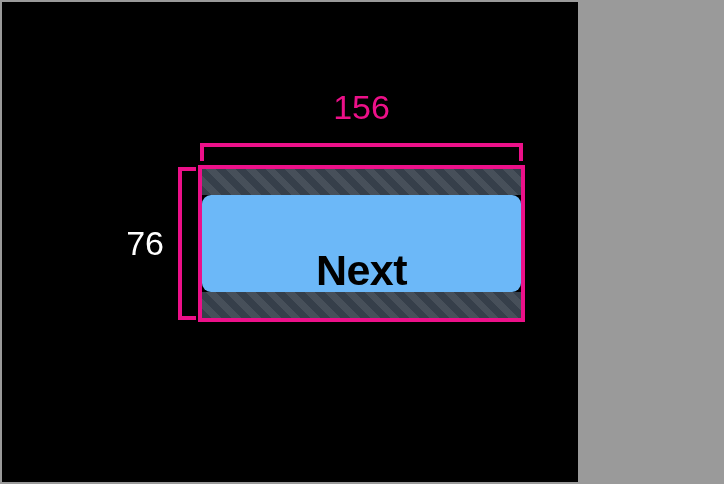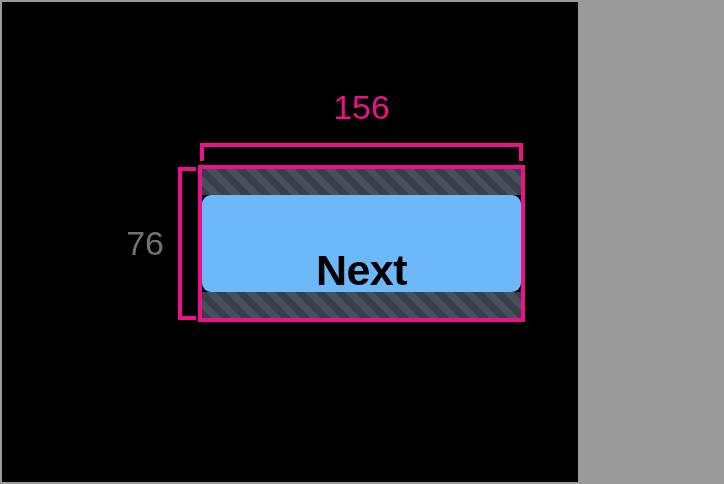--- a/index.html
+++ b/index.html
@@ -115,21 +115,21 @@
     border-top: 4px solid #ec1089;
     border-bottom: 4px solid #ec1089;
     border-right: none;
   }
   #height-value {
     position: absolute;
     left: 58px;
     top: 224px;
     width: 104px;
     text-align: right;
-    color: #737373;
+    color: #ffffff;
     font-size: 34px;
     line-height: 1;
     user-select: none;
   }
 </style>
 </head>
 <body>
 
 <div id="inspector-canvas">
 

